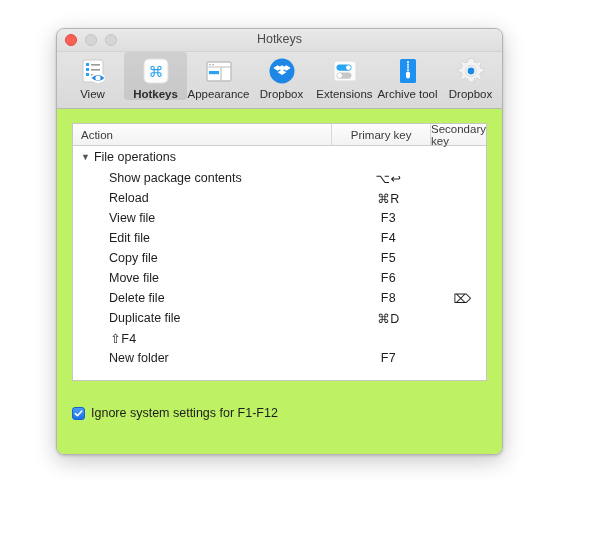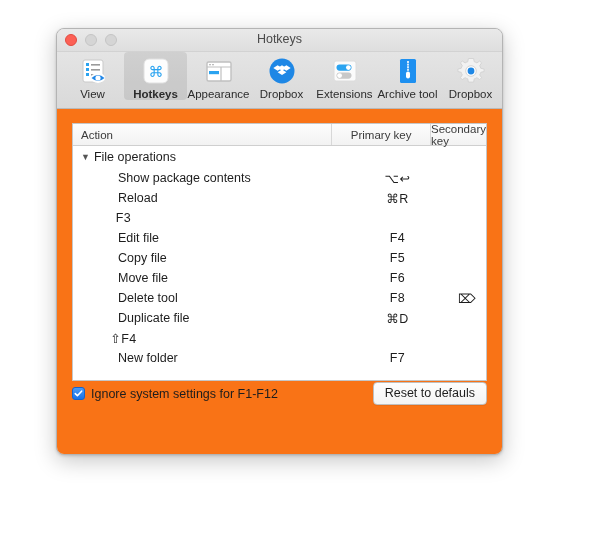--- a/index.html
+++ b/index.html
@@ -95,21 +95,21 @@
     color: #2c2c2c;
     margin-top: 1px;
     white-space: nowrap;
   }
   .tb-item.selected .tb-label { font-weight: bold; }
 
   
   #content {
     position: relative;
     height: calc(100% - 80px);
-    background: #f97316;
+    background: #bef264;
     padding: 14px 15px 0 15px;
     box-sizing: border-box;
   }
 
   
   #table {
     background: #ffffff;
     border: 1px solid #c6c6c6;
     height: 258px;
     box-sizing: border-box;
@@ -149,31 +149,31 @@
     margin-right: 4px;
     line-height: 1;
   }
   .row {
     display: flex;
     height: 20px;
     align-items: center;
     font-size: 12.5px;
     color: #1d1d1d;
   }
-  .cell-action    { width: 265px; box-sizing: border-box; padding-left: 36px; margin-left: 9px; }
+  .cell-action    { width: 265px; box-sizing: border-box; padding-left: 36px; }
   .cell-primary   { width: 101px; box-sizing: border-box; text-align: center; white-space: nowrap; }
   .cell-secondary { flex: 1;      box-sizing: border-box; text-align: center; white-space: nowrap; }
   .keyglyph { letter-spacing: 0.5px; }
 
   
   #footer {
     display: flex;
-    align-items: center;
+    align-items: flex-end;
     justify-content: space-between;
-    margin-top: 1px;
+    margin-top: 25px;
   }
   #checkbox-wrap {
     display: flex;
     align-items: center;
     font-size: 12.5px;
     color: #1d1d1d;
   }
   .checkbox {
     width: 13px;
     height: 13px;
@@ -332,40 +332,41 @@
             <div class="cell-action">Show package contents</div>
             <div class="cell-primary keyglyph">⌥↩</div>
             <div class="cell-secondary keyglyph"></div>
           </div>
           <div class="row">
             <div class="cell-action">Reload</div>
             <div class="cell-primary keyglyph">⌘R</div>
             <div class="cell-secondary keyglyph"></div>
           </div>
           <div class="row">
+            <div class="cell-action">View file</div>
             <div class="cell-primary keyglyph">F3</div>
             <div class="cell-secondary keyglyph"></div>
           </div>
           <div class="row">
             <div class="cell-action">Edit file</div>
             <div class="cell-primary keyglyph">F4</div>
             <div class="cell-secondary keyglyph"></div>
           </div>
           <div class="row">
             <div class="cell-action">Copy file</div>
             <div class="cell-primary keyglyph">F5</div>
             <div class="cell-secondary keyglyph"></div>
           </div>
           <div class="row">
             <div class="cell-action">Move file</div>
             <div class="cell-primary keyglyph">F6</div>
             <div class="cell-secondary keyglyph"></div>
           </div>
           <div class="row">
-            <div class="cell-action">Delete tool</div>
+            <div class="cell-action">Delete file</div>
             <div class="cell-primary keyglyph">F8</div>
             <div class="cell-secondary keyglyph">⌦</div>
           </div>
           <div class="row">
             <div class="cell-action">Duplicate file</div>
             <div class="cell-primary keyglyph">⌘D</div>
             <div class="cell-secondary keyglyph"></div>
           </div>
           <div class="row">
             <div class="cell-primary keyglyph">⇧F4</div>
@@ -381,17 +382,16 @@
 
     <div id="footer">
       <div id="checkbox-wrap">
         <span class="checkbox">
           <svg width="9" height="9" viewBox="0 0 9 9">
             <path d="M1.3 4.6 L3.4 6.7 L7.6 2.2" stroke="#fff" stroke-width="1.6" fill="none" stroke-linecap="round" stroke-linejoin="round"></path>
           </svg>
         </span>
         <span>Ignore system settings for F1-F12</span>
       </div>
-      <button id="reset-button">Reset to defauls</button>
     </div>
 
   </div>
 </div>
 
 </body></html>

